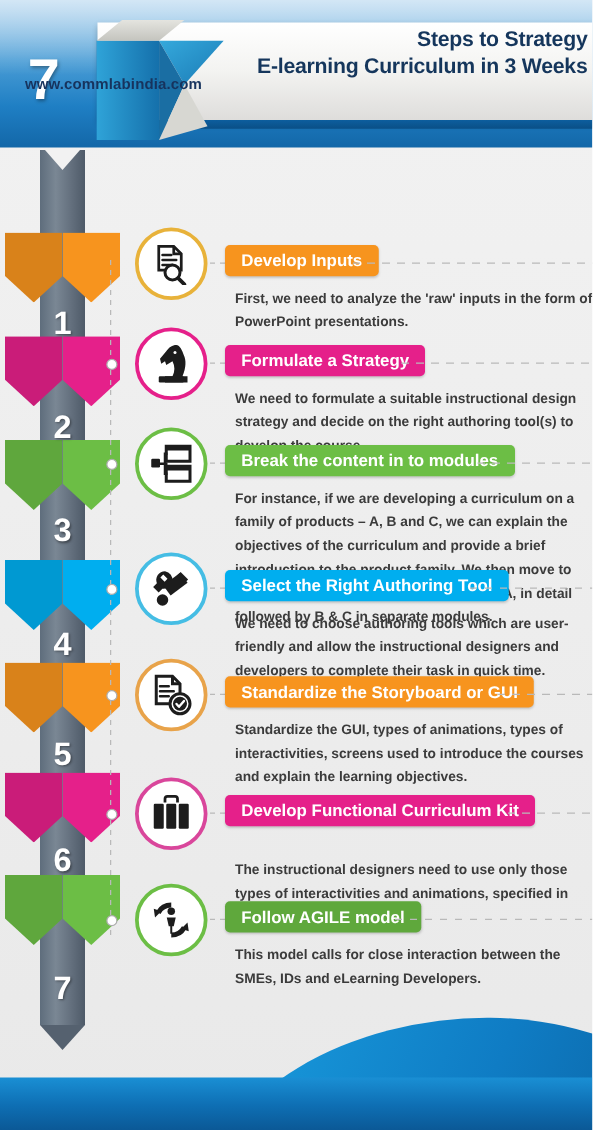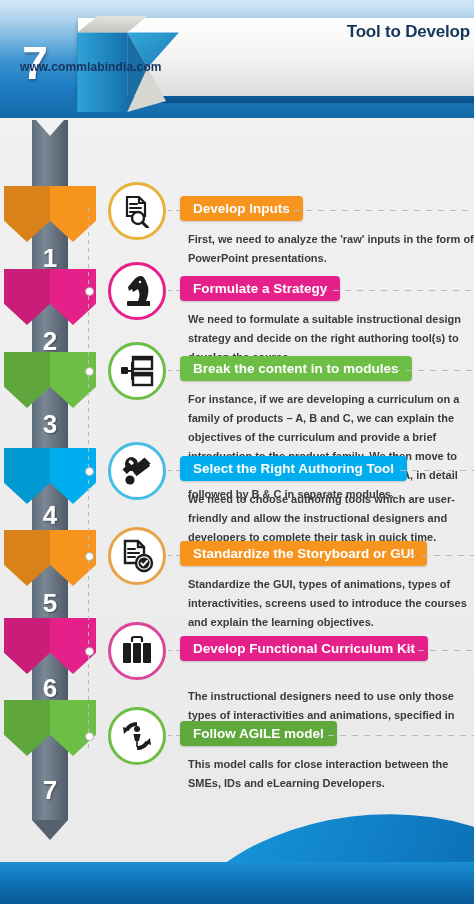--- a/index.html
+++ b/index.html
@@ -137,21 +137,22 @@
         </linearGradient>
       </defs>
       <polygon points="8,22 30,4 84,4 62,22" fill="url(#rg3)"></polygon>
       <polygon points="62,22 118,22 84,60" fill="url(#rg2)"></polygon>
       <polygon points="62,22 84,60 62,108" fill="#1a6ea3"></polygon>
       <polygon points="84,60 104,96 62,108" fill="#d7d7d2"></polygon>
     </svg>
     <div class="seven">7</div>
 
     <div class="hdr-title">
-      <span class="l1">Tool to Develop</span>
+      <span class="l1">Steps to Strategy</span>
+      <span class="l2">E-learning Curriculum in 3 Weeks</span>
     </div>
   </div>
 
   <div class="spine"></div>
   <div class="spine-notch"></div>
   <div class="spine-tip"></div>
 
   <div id="chevrons">
       <div class="chev" style="top: 186px; color: rgb(247, 148, 30);">
         <div class="chev-l"></div>

